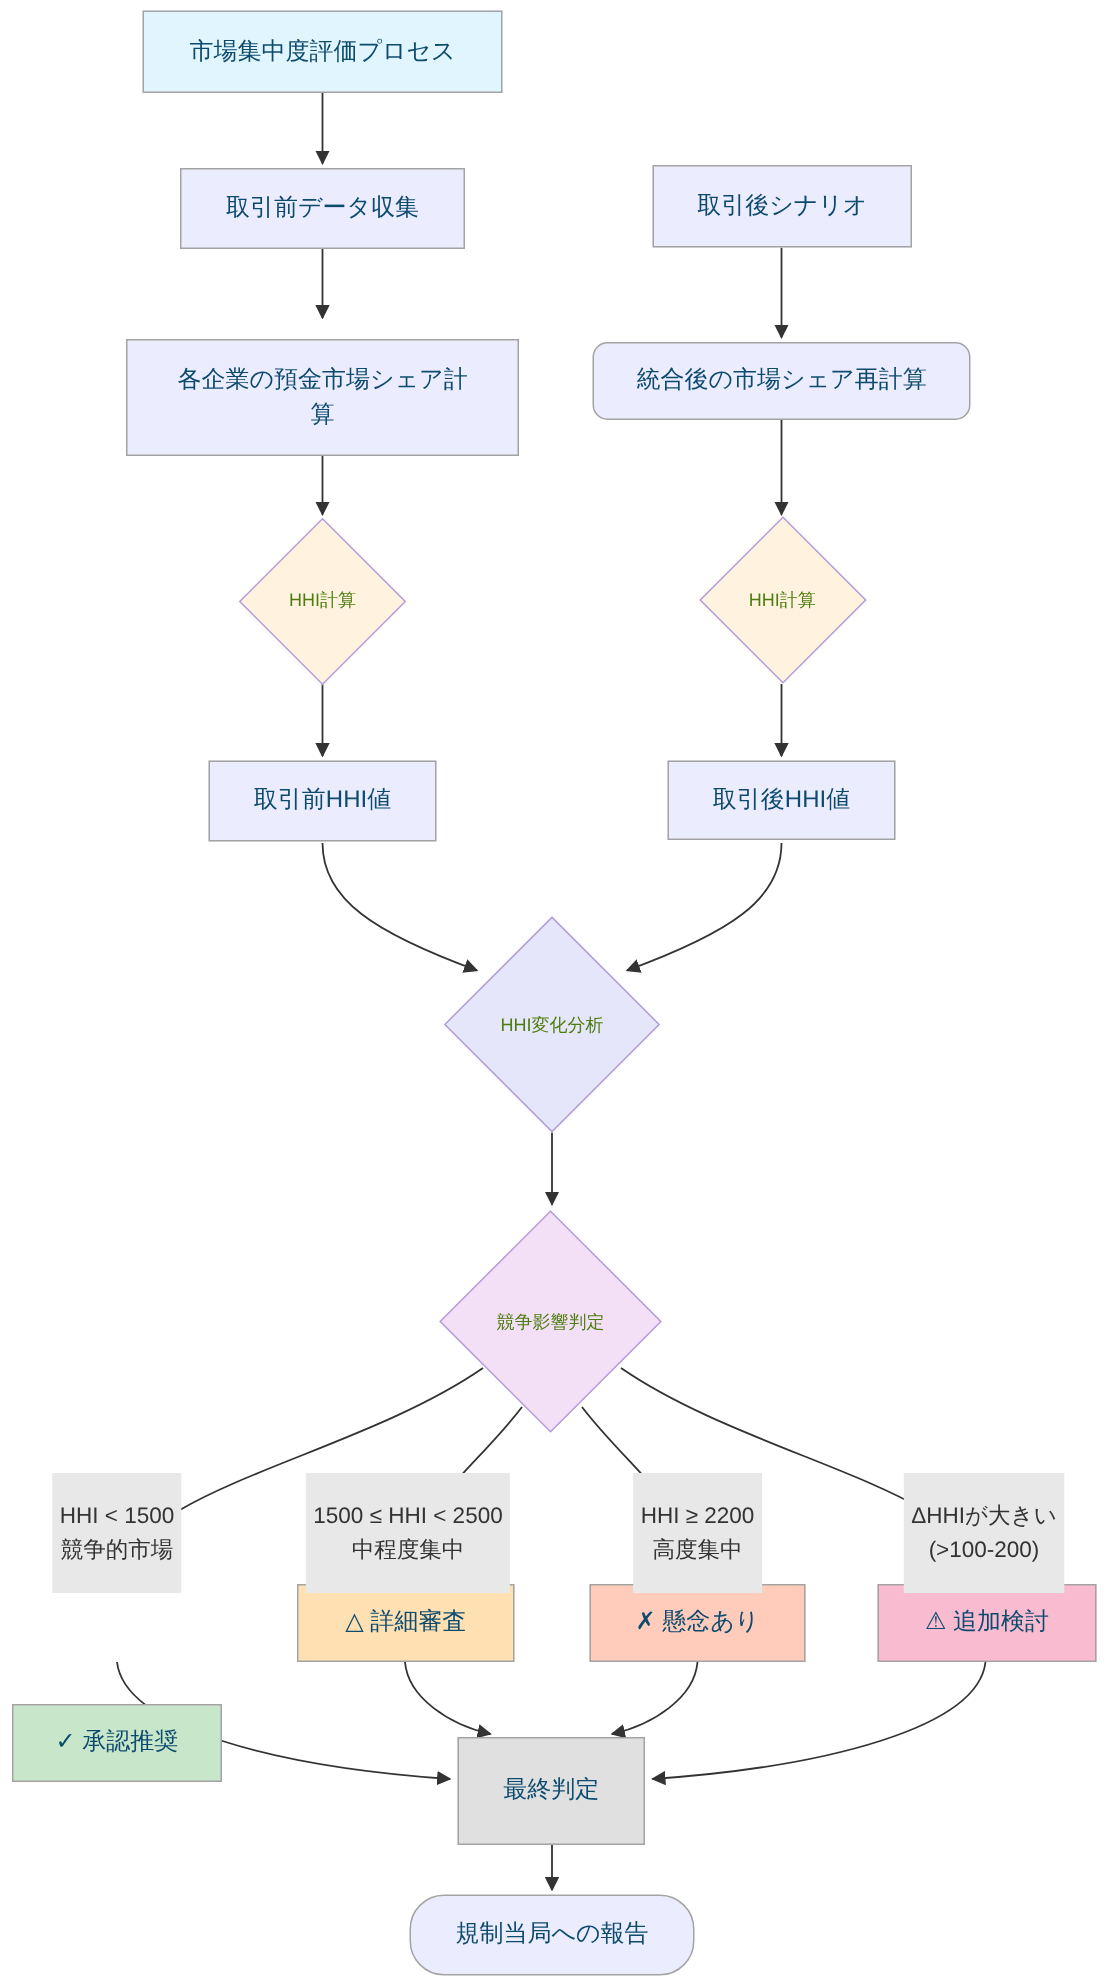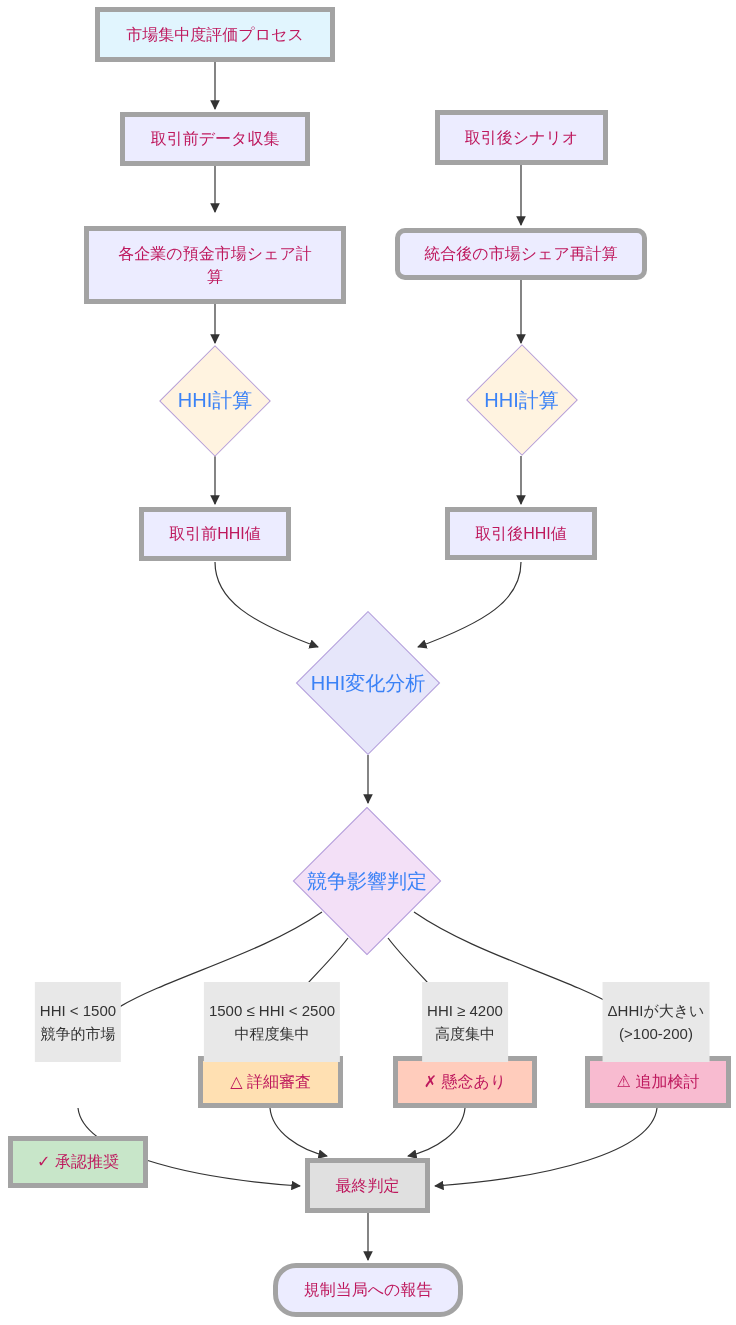--- a/index.html
+++ b/index.html
@@ -1,32 +1,32 @@
 <!DOCTYPE html>
 <html><head>
 <meta charset="utf-8">
 <style>
   html,body { margin:0; padding:0; background:#ffffff; }
   body { font-family:"Liberation Sans","DejaVu Sans",sans-serif; color:#333333; }
   .canvas { position:relative; width:736px; height:1325px; background:#ffffff; overflow:hidden; }
   .edges-svg { position:absolute; left:0; top:0; z-index:0; }
   .node {
     position:absolute; box-sizing:border-box; z-index:1;
-    border:5px solid #a3a3a3; background:#ECECFF;
+    border:1px solid #a3a3a3; background:#ECECFF;
     display:flex; align-items:center; justify-content:center;
-    text-align:center; font-size:16px; color:#be185d; line-height:1.45;
+    text-align:center; font-size:16px; color:#0c4a6e; line-height:1.45;
   }
   .node .lbl { display:inline-block; }
   .diamond { position:absolute; z-index:1; display:flex; align-items:center; justify-content:center; }
   .diamond-shape {
     position:absolute; top:50%; left:50%;
     transform:translate(-50%,-50%) rotate(45deg);
     box-sizing:border-box; border:1px solid #b39ddb; background:#FFF3E0;
   }
-  .diamond-label { position:relative; z-index:2; font-size:20px; color:#3b82f6; }
+  .diamond-label { position:relative; z-index:2; font-size:12px; color:#4d7c0f; }
   .edge-label {
     position:absolute; z-index:2; transform:translateX(-50%);
     background:#e8e8e8; color:#333333; font-size:15px; line-height:23px;
     text-align:center; padding:17px 5px; white-space:nowrap;
   }
 </style>
 </head>
 <body>
 
 <div class="canvas">
@@ -110,42 +110,42 @@
 
   <div class="edge-label" style="left:78px;top:982px;">
     <div>HHI &lt; 1500</div>
     <div>競争的市場</div>
   </div>
   <div class="edge-label" style="left:272px;top:982px;">
     <div>1500 ≤ HHI &lt; 2500</div>
     <div>中程度集中</div>
   </div>
   <div class="edge-label" style="left:465px;top:982px;">
-    <div>HHI ≥ 4200</div>
+    <div>HHI ≥ 2200</div>
     <div>高度集中</div>
   </div>
   <div class="edge-label" style="left:656px;top:982px;">
     <div>ΔHHIが大きい</div>
     <div>(&gt;100-200)</div>
   </div>
 
   <div class="node" style="left:8px;top:1112px;width:140px;height:52px;background:#C8E6C9;margin-top:24px;">
     <span class="lbl">✓ 承認推奨</span>
   </div>
   <div class="node" style="left:198px;top:1056px;width:145px;height:52px;background:#FFE0B2;">
     <span class="lbl">△ 詳細審査</span>
   </div>
   <div class="node" style="left:585px;top:1056px;width:146px;height:52px;background:#F8BBD0;">
     <span class="lbl">⚠ 追加検討</span>
   </div>
   <div class="node" style="left:393px;top:1056px;width:144px;height:52px;background:#FFCCBC;">
     <span class="lbl">✗ 懸念あり</span>
   </div>
 
-  <div class="node" style="left:305px;top:1158px;width:125px;height:55px;background:#E0E0E0;">
+  <div class="node" style="left:305px;top:1158px;width:125px;height:72px;background:#E0E0E0;">
     <span class="lbl">最終判定</span>
   </div>
 
   <div class="node" style="left:273px;top:1263px;width:190px;height:54px;border-radius:23px;">
     <span class="lbl">規制当局への報告</span>
   </div>
 
 </div>
 
 </body></html>

